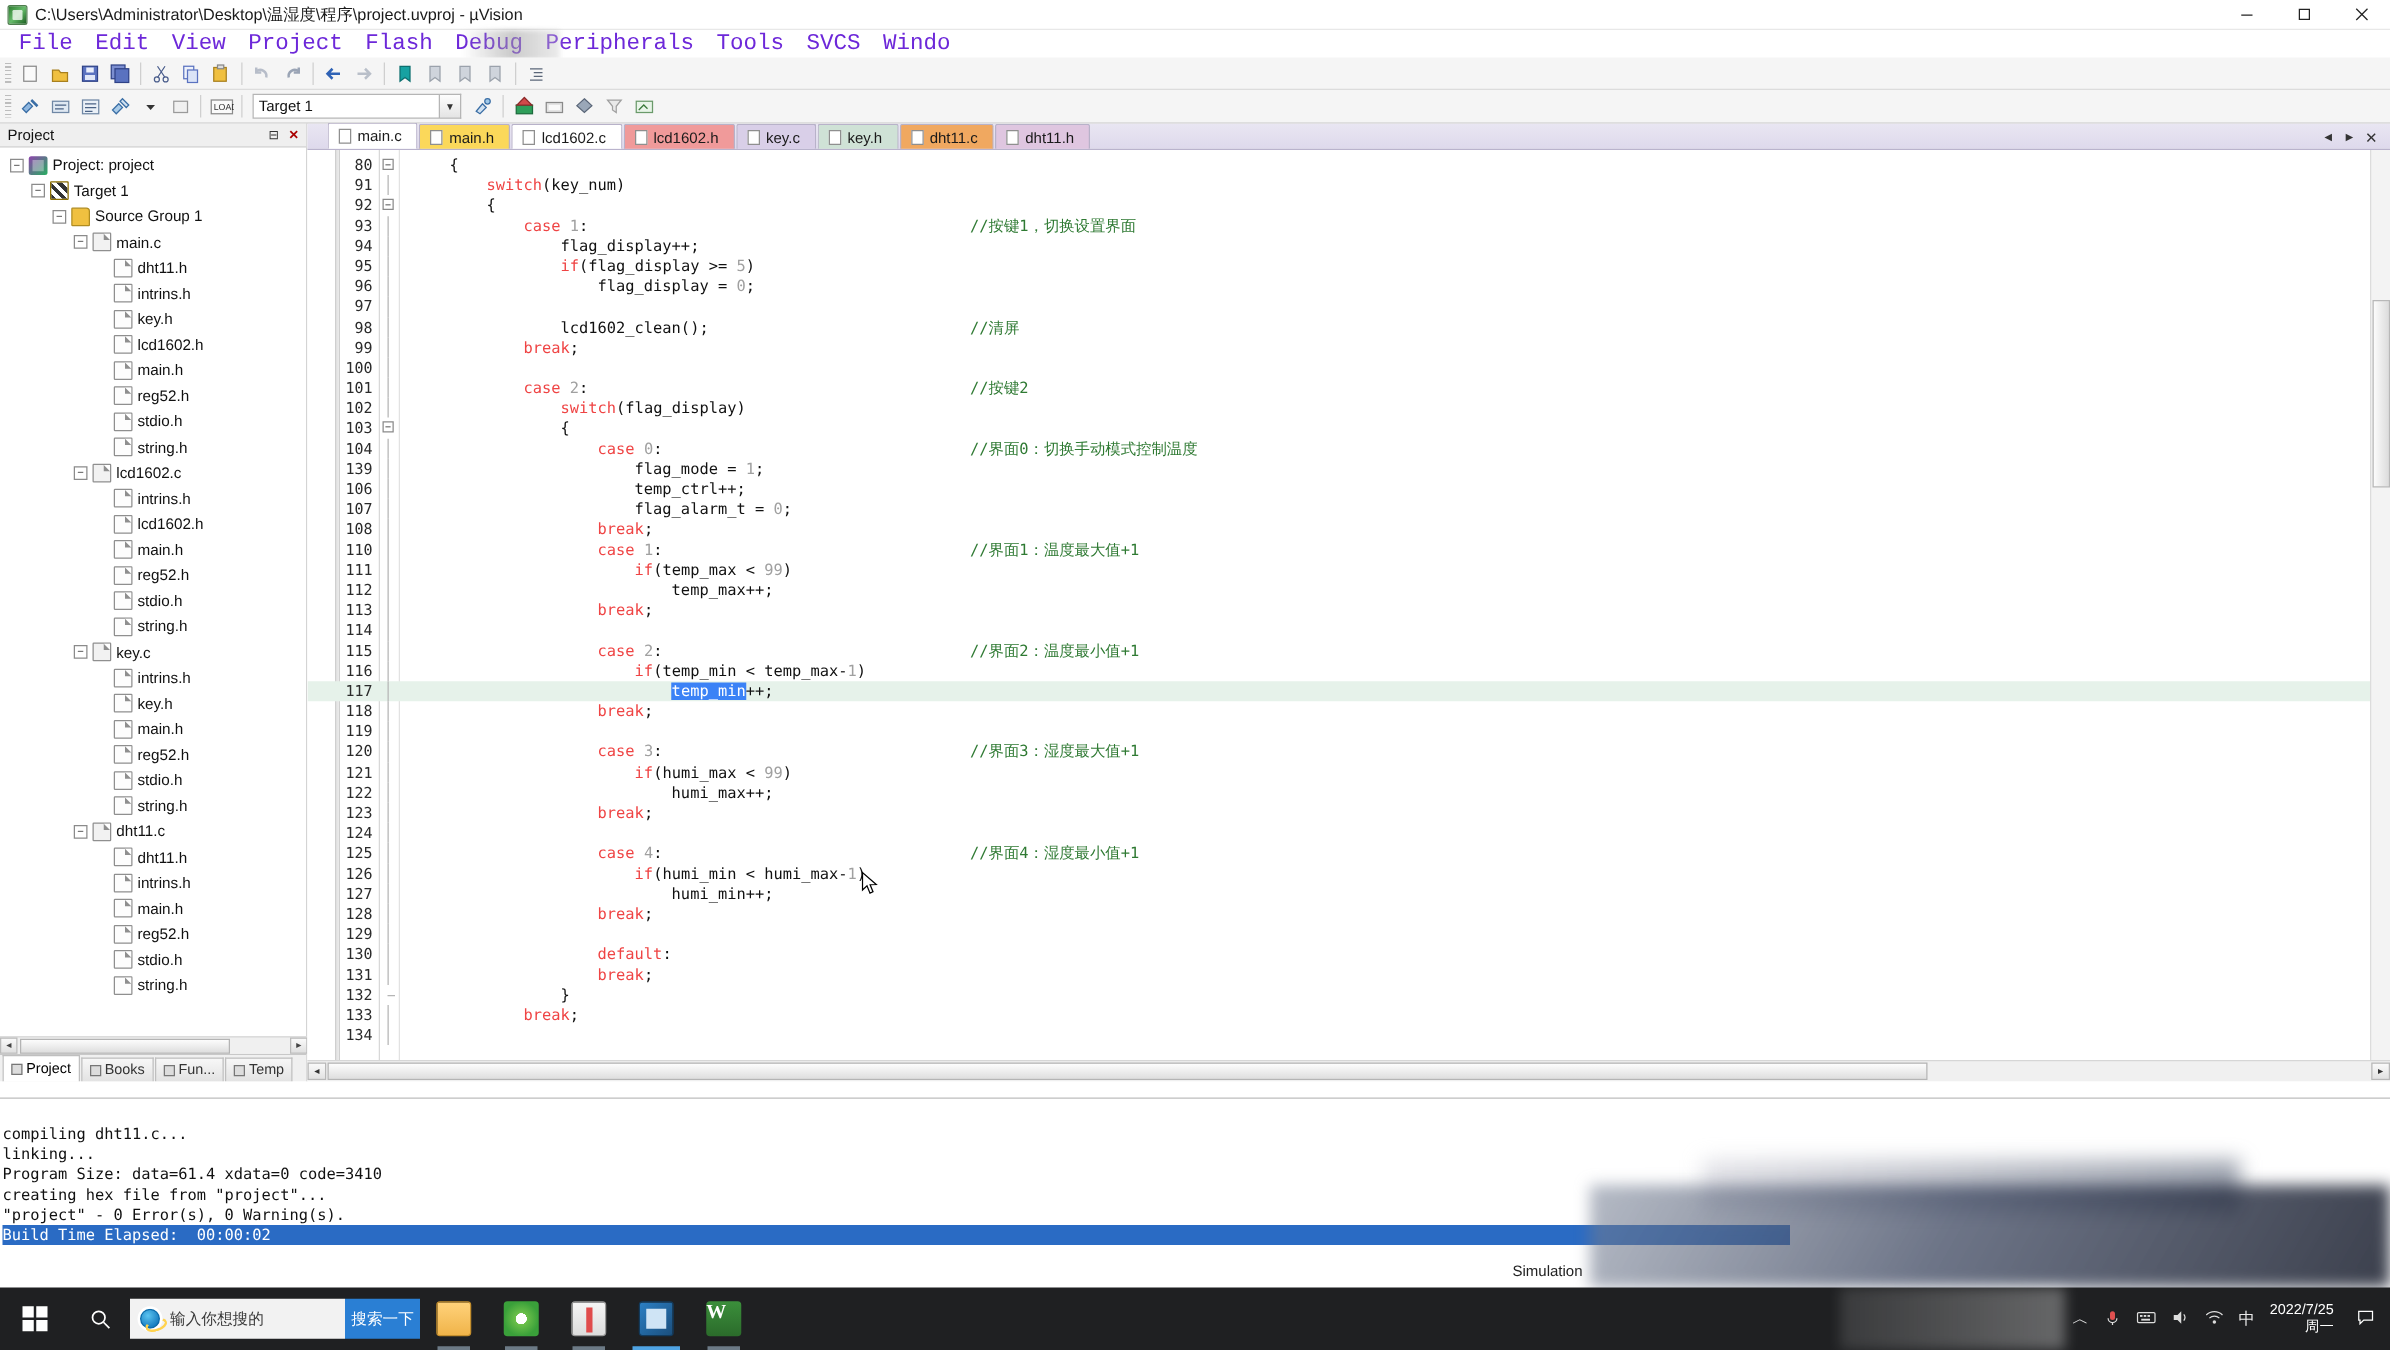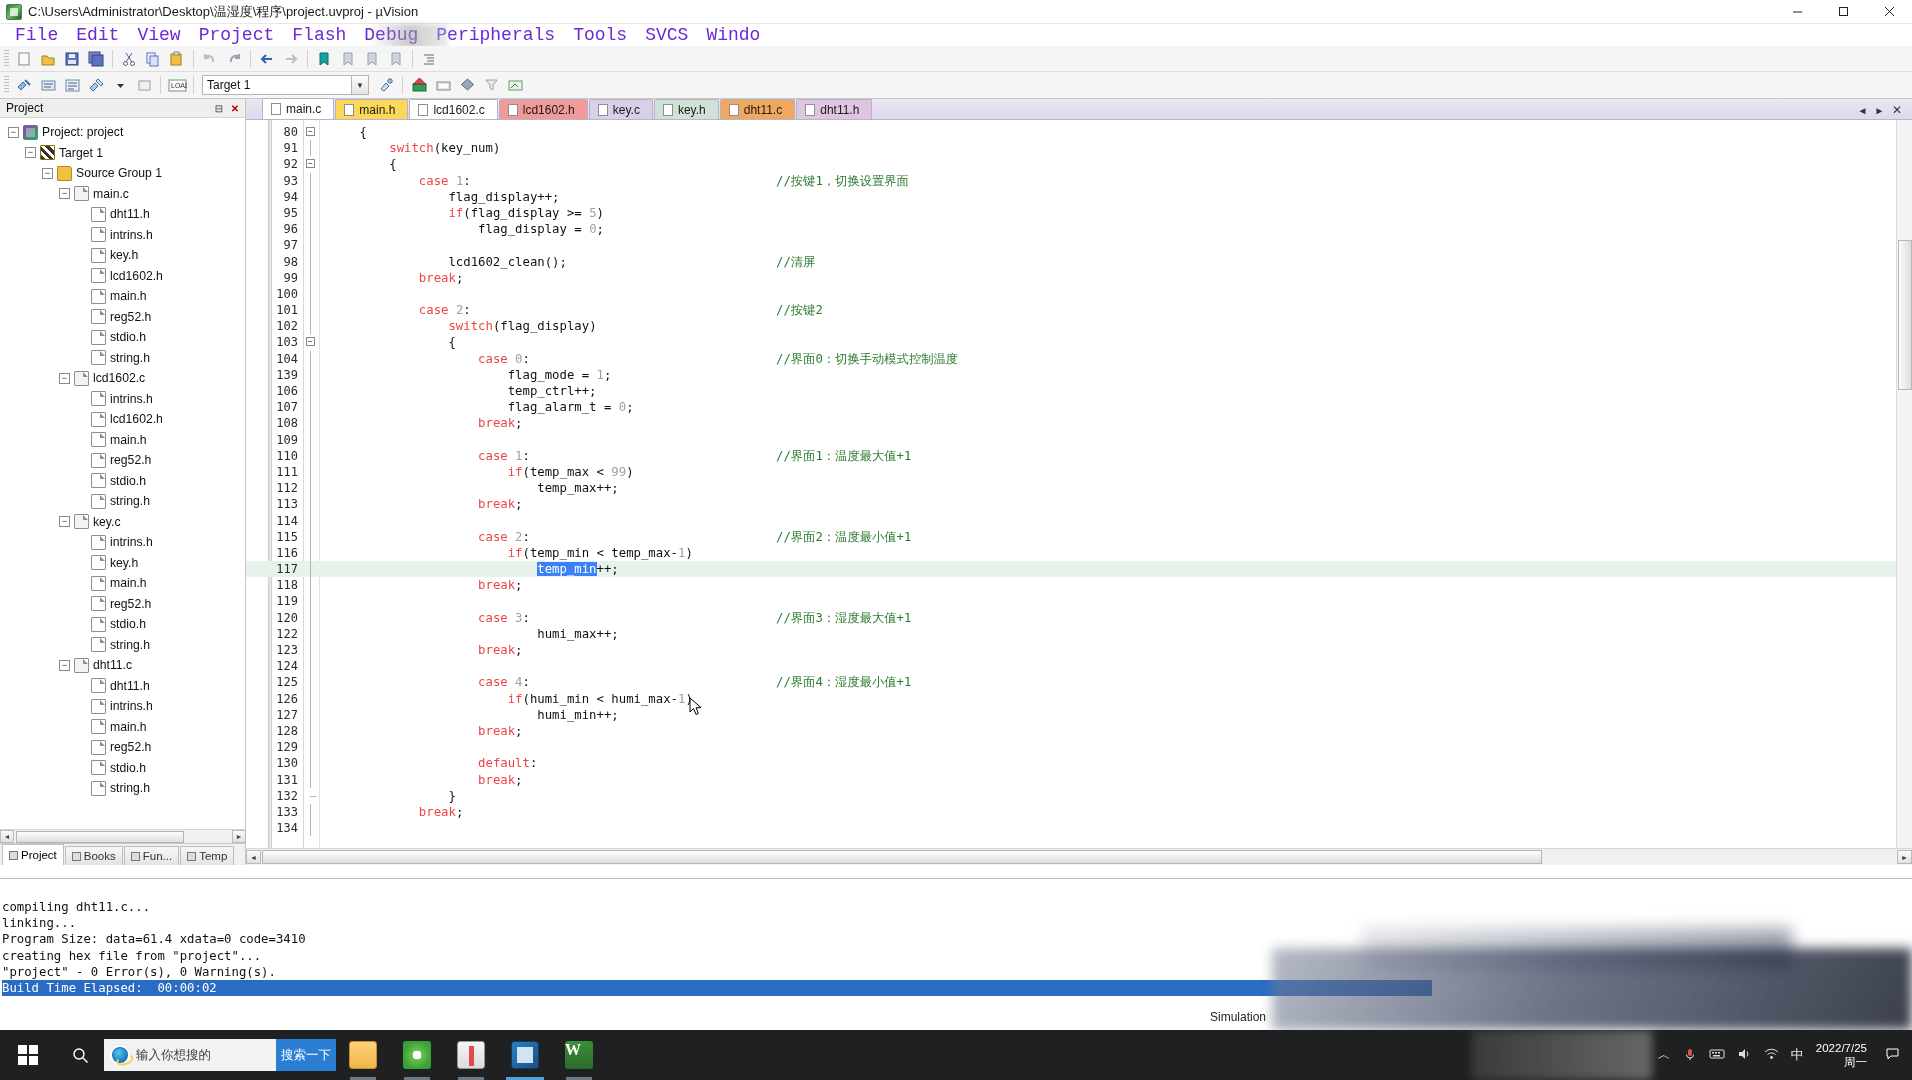--- a/index.html
+++ b/index.html
@@ -830,32 +830,32 @@
           <div class="cline"><span class="lnum">99</span><span class="foldline"></span><span class="ctext">            <span class="k">break</span>;</span></div>
           <div class="cline"><span class="lnum">100</span><span class="foldline"></span><span class="ctext"></span></div>
           <div class="cline"><span class="lnum">101</span><span class="foldline"></span><span class="ctext">            <span class="k">case</span> <span class="num">2</span>:</span><span class="ccomment" style="left: 530px;">//按键2</span></div>
           <div class="cline"><span class="lnum">102</span><span class="foldline"></span><span class="ctext">                <span class="k">switch</span>(flag_display)</span></div>
           <div class="cline"><span class="lnum">103</span><span class="foldbox">−</span><span class="ctext">                {</span></div>
           <div class="cline"><span class="lnum">104</span><span class="foldline"></span><span class="ctext">                    <span class="k">case</span> <span class="num">0</span>:</span><span class="ccomment" style="left: 530px;">//界面0：切换手动模式控制温度</span></div>
           <div class="cline"><span class="lnum">139</span><span class="foldline"></span><span class="ctext">                        flag_mode = <span class="num">1</span>;</span></div>
           <div class="cline"><span class="lnum">106</span><span class="foldline"></span><span class="ctext">                        temp_ctrl++;</span></div>
           <div class="cline"><span class="lnum">107</span><span class="foldline"></span><span class="ctext">                        flag_alarm_t = <span class="num">0</span>;</span></div>
           <div class="cline"><span class="lnum">108</span><span class="foldline"></span><span class="ctext">                    <span class="k">break</span>;</span></div>
-          <div class="cline"><span class="lnum">109</span><span class="foldline"></span><span class="ctext"></span></div>
           <div class="cline"><span class="lnum">110</span><span class="foldline"></span><span class="ctext">                    <span class="k">case</span> <span class="num">1</span>:</span><span class="ccomment" style="left: 530px;">//界面1：温度最大值+1</span></div>
           <div class="cline"><span class="lnum">111</span><span class="foldline"></span><span class="ctext">                        <span class="k">if</span>(temp_max &lt; <span class="num">99</span>)</span></div>
           <div class="cline"><span class="lnum">112</span><span class="foldline"></span><span class="ctext">                            temp_max++;</span></div>
           <div class="cline"><span class="lnum">113</span><span class="foldline"></span><span class="ctext">                    <span class="k">break</span>;</span></div>
           <div class="cline"><span class="lnum">114</span><span class="foldline"></span><span class="ctext"></span></div>
           <div class="cline"><span class="lnum">115</span><span class="foldline"></span><span class="ctext">                    <span class="k">case</span> <span class="num">2</span>:</span><span class="ccomment" style="left: 530px;">//界面2：温度最小值+1</span></div>
           <div class="cline"><span class="lnum">116</span><span class="foldline"></span><span class="ctext">                        <span class="k">if</span>(temp_min &lt; temp_max-<span class="num">1</span>)</span></div>
           <div class="cline hl"><span class="lnum">117</span><span class="foldline"></span><span class="ctext">                            <span class="sel">temp_min</span>++;</span></div>
           <div class="cline"><span class="lnum">118</span><span class="foldline"></span><span class="ctext">                    <span class="k">break</span>;</span></div>
           <div class="cline"><span class="lnum">119</span><span class="foldline"></span><span class="ctext"></span></div>
           <div class="cline"><span class="lnum">120</span><span class="foldline"></span><span class="ctext">                    <span class="k">case</span> <span class="num">3</span>:</span><span class="ccomment" style="left: 530px;">//界面3：湿度最大值+1</span></div>
+          <div class="cline"><span class="lnum">121</span><span class="foldline"></span><span class="ctext">                        <span class="k">if</span>(humi_max &lt; <span class="num">99</span>)</span></div>
           <div class="cline"><span class="lnum">122</span><span class="foldline"></span><span class="ctext">                            humi_max++;</span></div>
           <div class="cline"><span class="lnum">123</span><span class="foldline"></span><span class="ctext">                    <span class="k">break</span>;</span></div>
           <div class="cline"><span class="lnum">124</span><span class="foldline"></span><span class="ctext"></span></div>
           <div class="cline"><span class="lnum">125</span><span class="foldline"></span><span class="ctext">                    <span class="k">case</span> <span class="num">4</span>:</span><span class="ccomment" style="left: 530px;">//界面4：湿度最小值+1</span></div>
           <div class="cline"><span class="lnum">126</span><span class="foldline"></span><span class="ctext">                        <span class="k">if</span>(humi_min &lt; humi_max-<span class="num">1</span>)</span></div>
           <div class="cline"><span class="lnum">127</span><span class="foldline"></span><span class="ctext">                            humi_min++;</span></div>
           <div class="cline"><span class="lnum">128</span><span class="foldline"></span><span class="ctext">                    <span class="k">break</span>;</span></div>
           <div class="cline"><span class="lnum">129</span><span class="foldline"></span><span class="ctext"></span></div>
           <div class="cline"><span class="lnum">130</span><span class="foldline"></span><span class="ctext">                    <span class="k">default</span>:</span></div>
           <div class="cline"><span class="lnum">131</span><span class="foldline"></span><span class="ctext">                    <span class="k">break</span>;</span></div>

